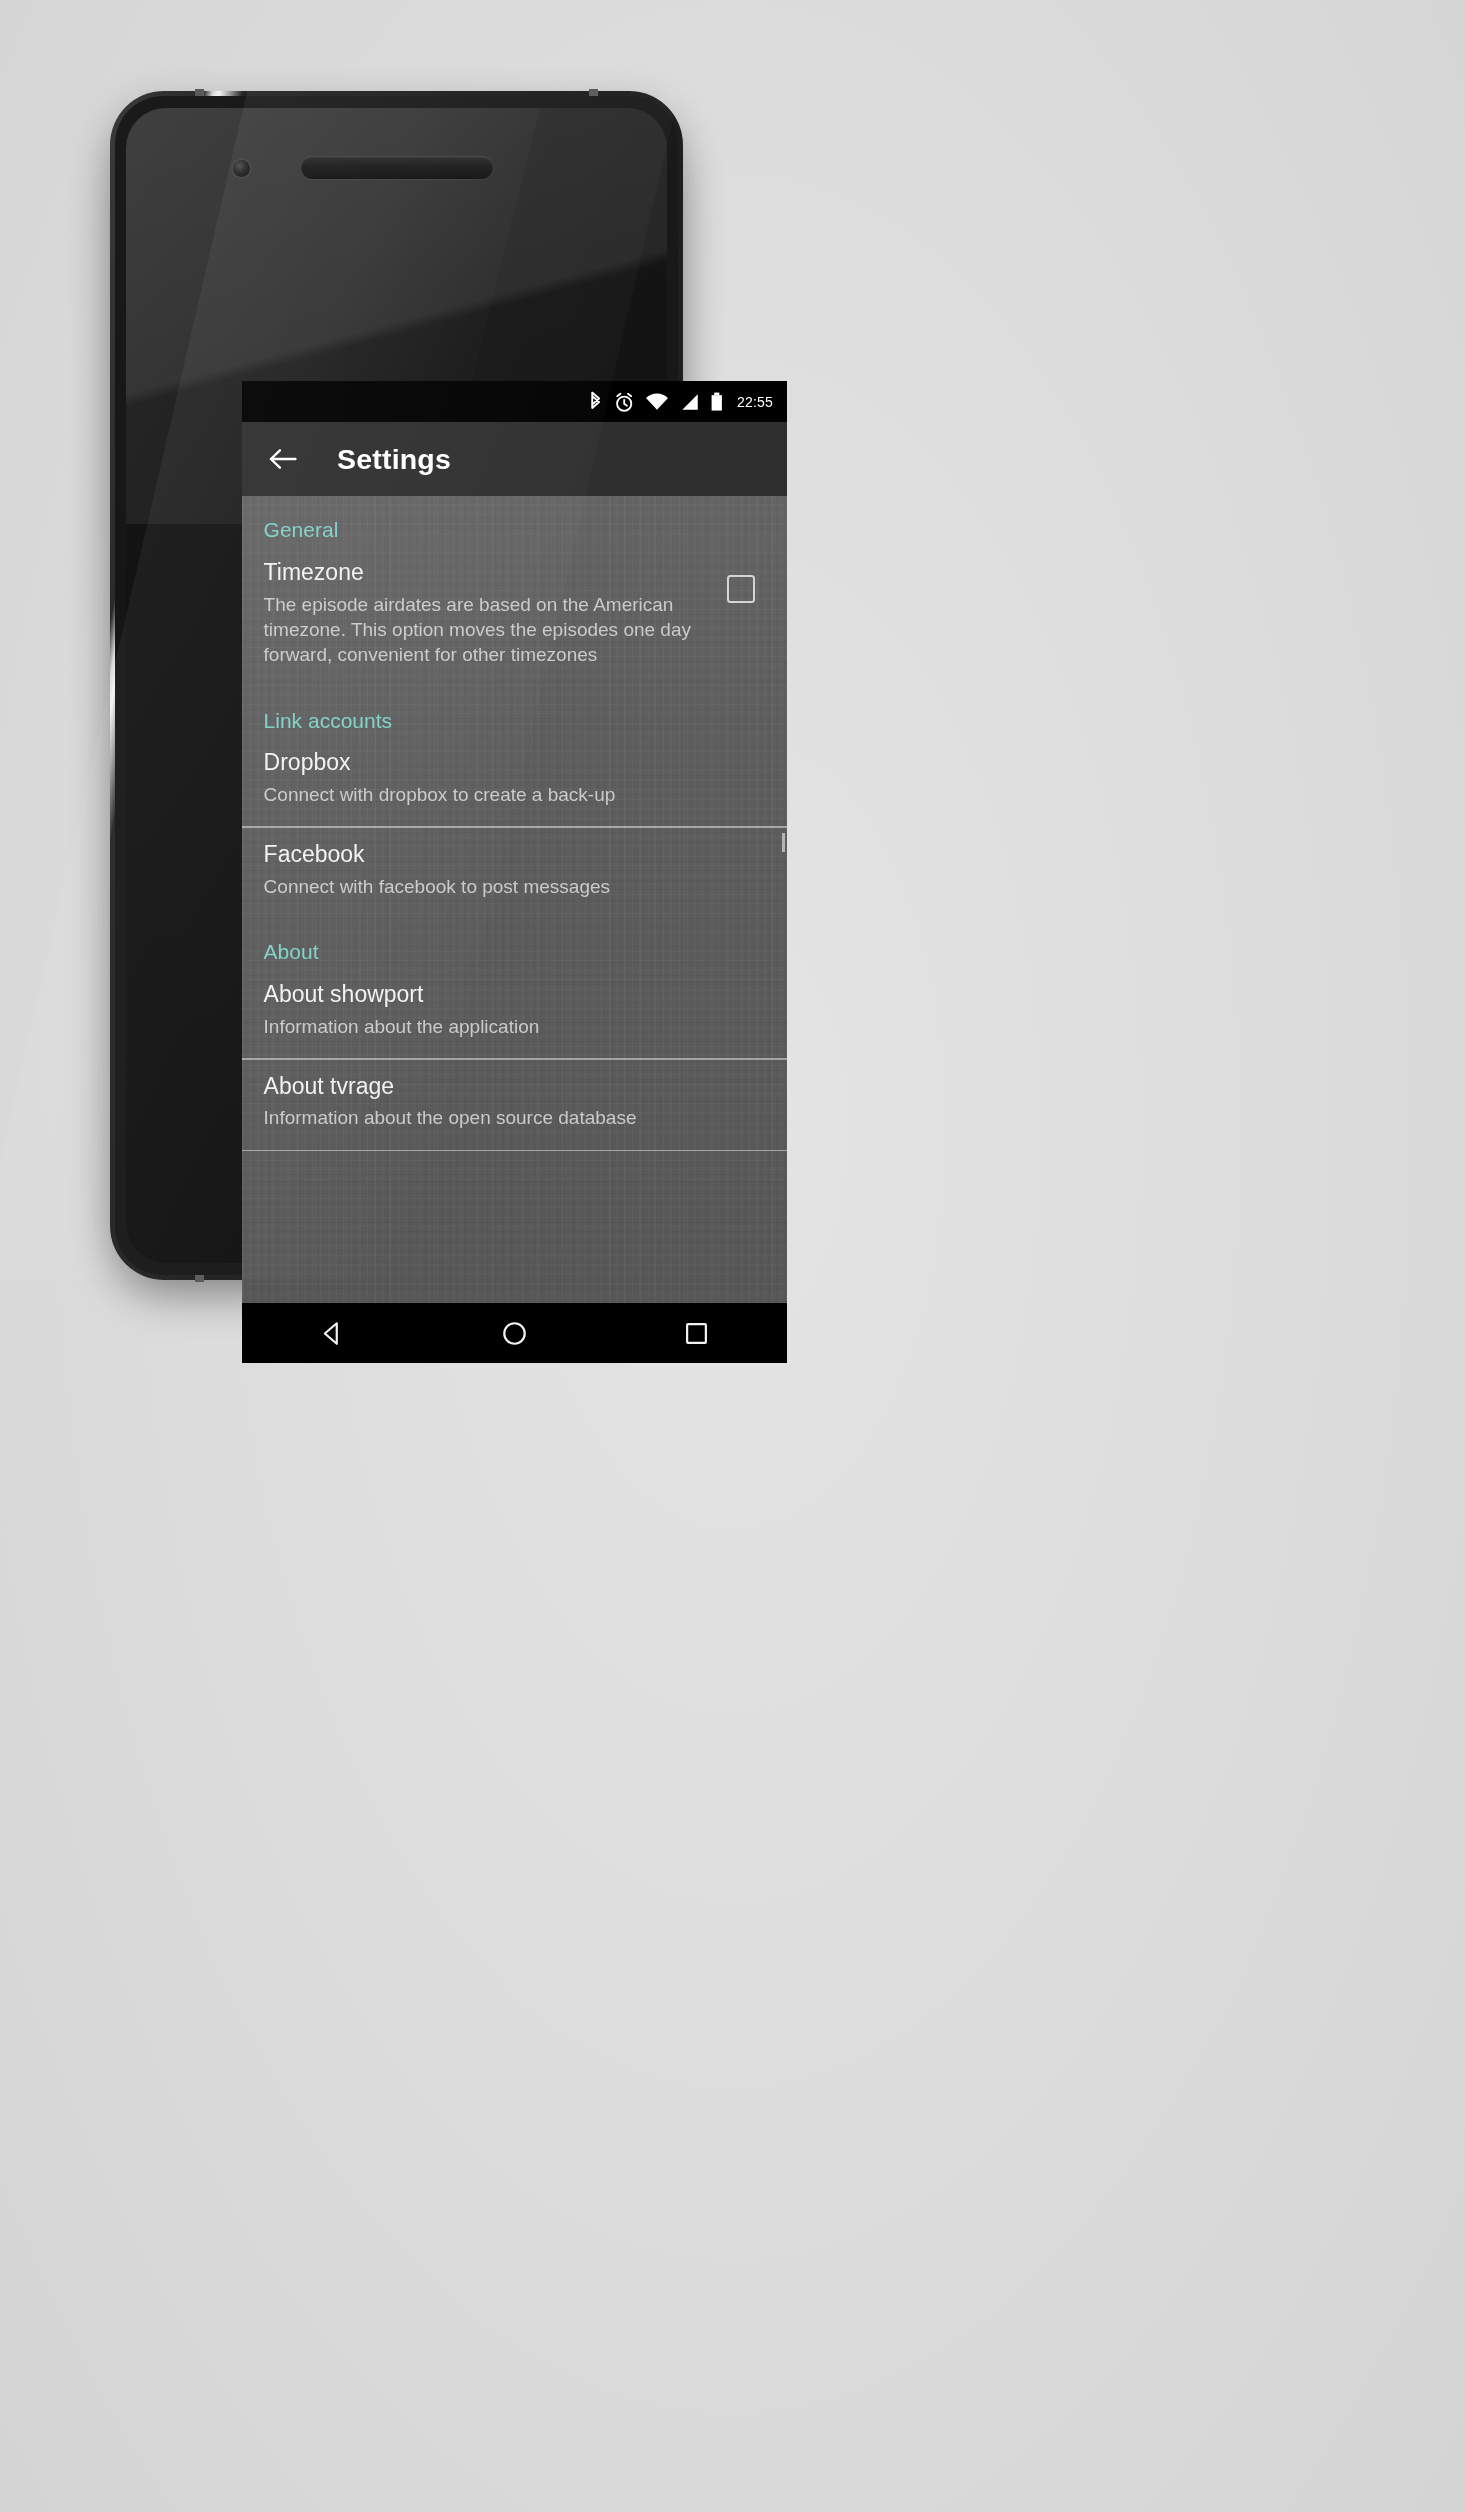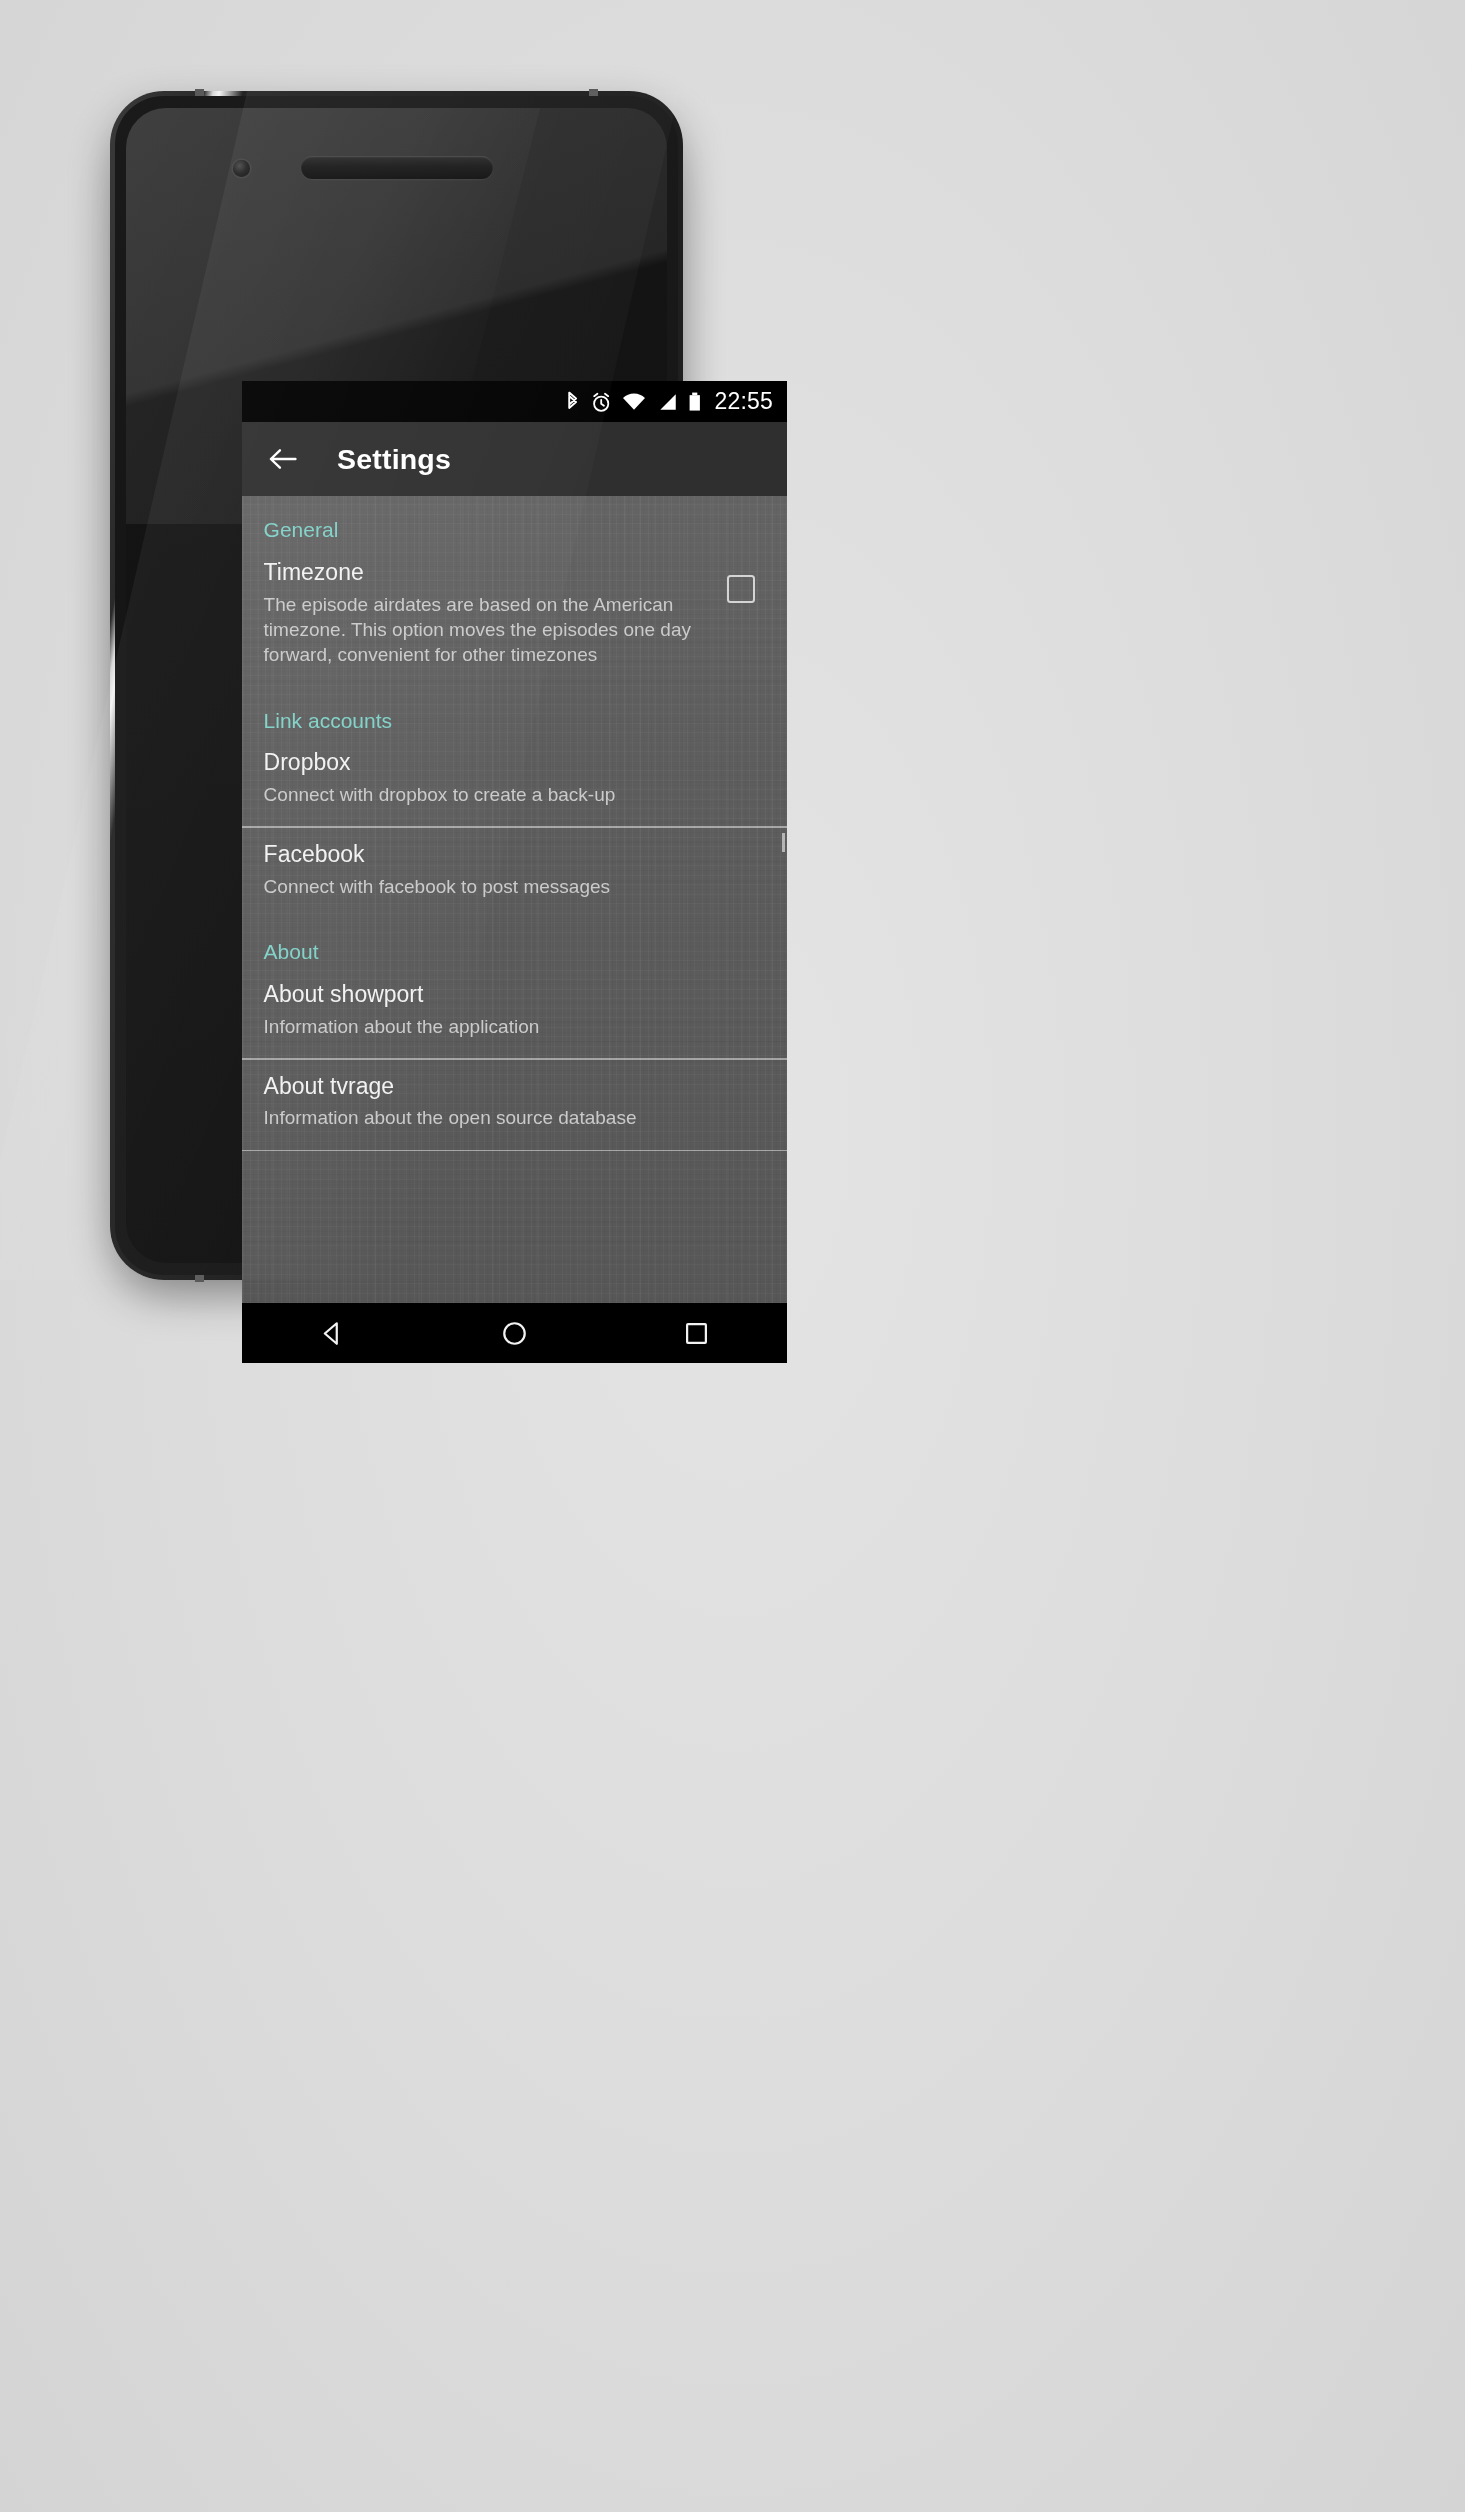--- a/index.html
+++ b/index.html
@@ -99,21 +99,21 @@
   }
 
   
   .statusbar{
     height:41px; background:#000;
     display:flex; align-items:center; justify-content:flex-end;
     padding-right:14px; gap:8.6px;
   }
   .sb-ico{ display:flex; align-items:center; }
   .sb-time{
-    color:#fff; font-size:23px; letter-spacing:0.2px; margin-left:3.5px;
+    color:#fff; font-size:14px; letter-spacing:0.2px; margin-left:3.5px;
   }
 
   
   .toolbar{
     height:74px; background:#2f2f2f;
     display:flex; align-items:center; padding-left:21px;
   }
   .back-arrow{ width:38px; height:38px; display:flex; align-items:center; justify-content:center; cursor:pointer; }
   .tb-title{
     color:#fff; font-size:28.5px; font-weight:bold; margin-left:36px; letter-spacing:0.2px;

